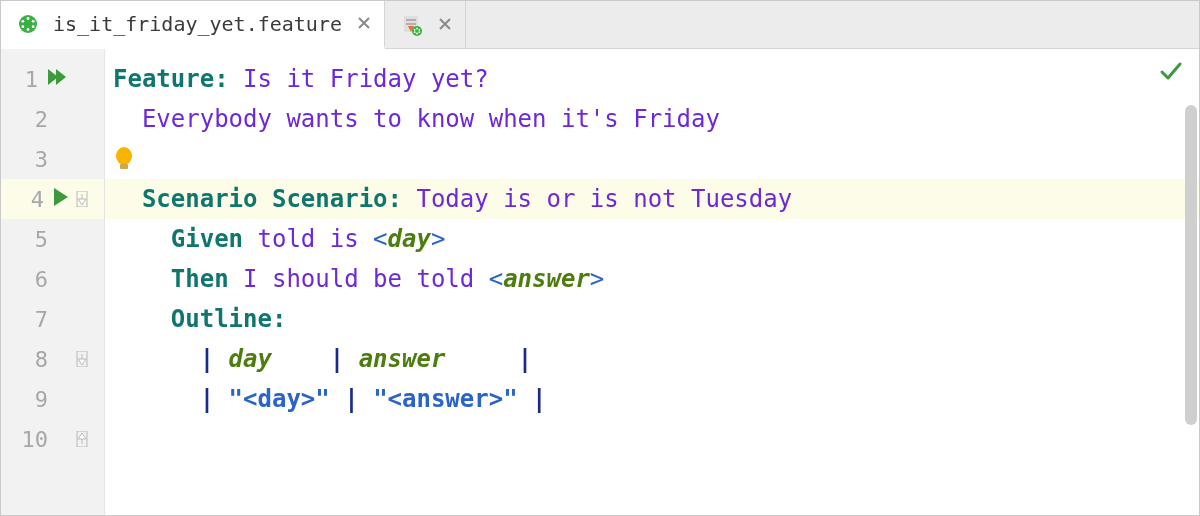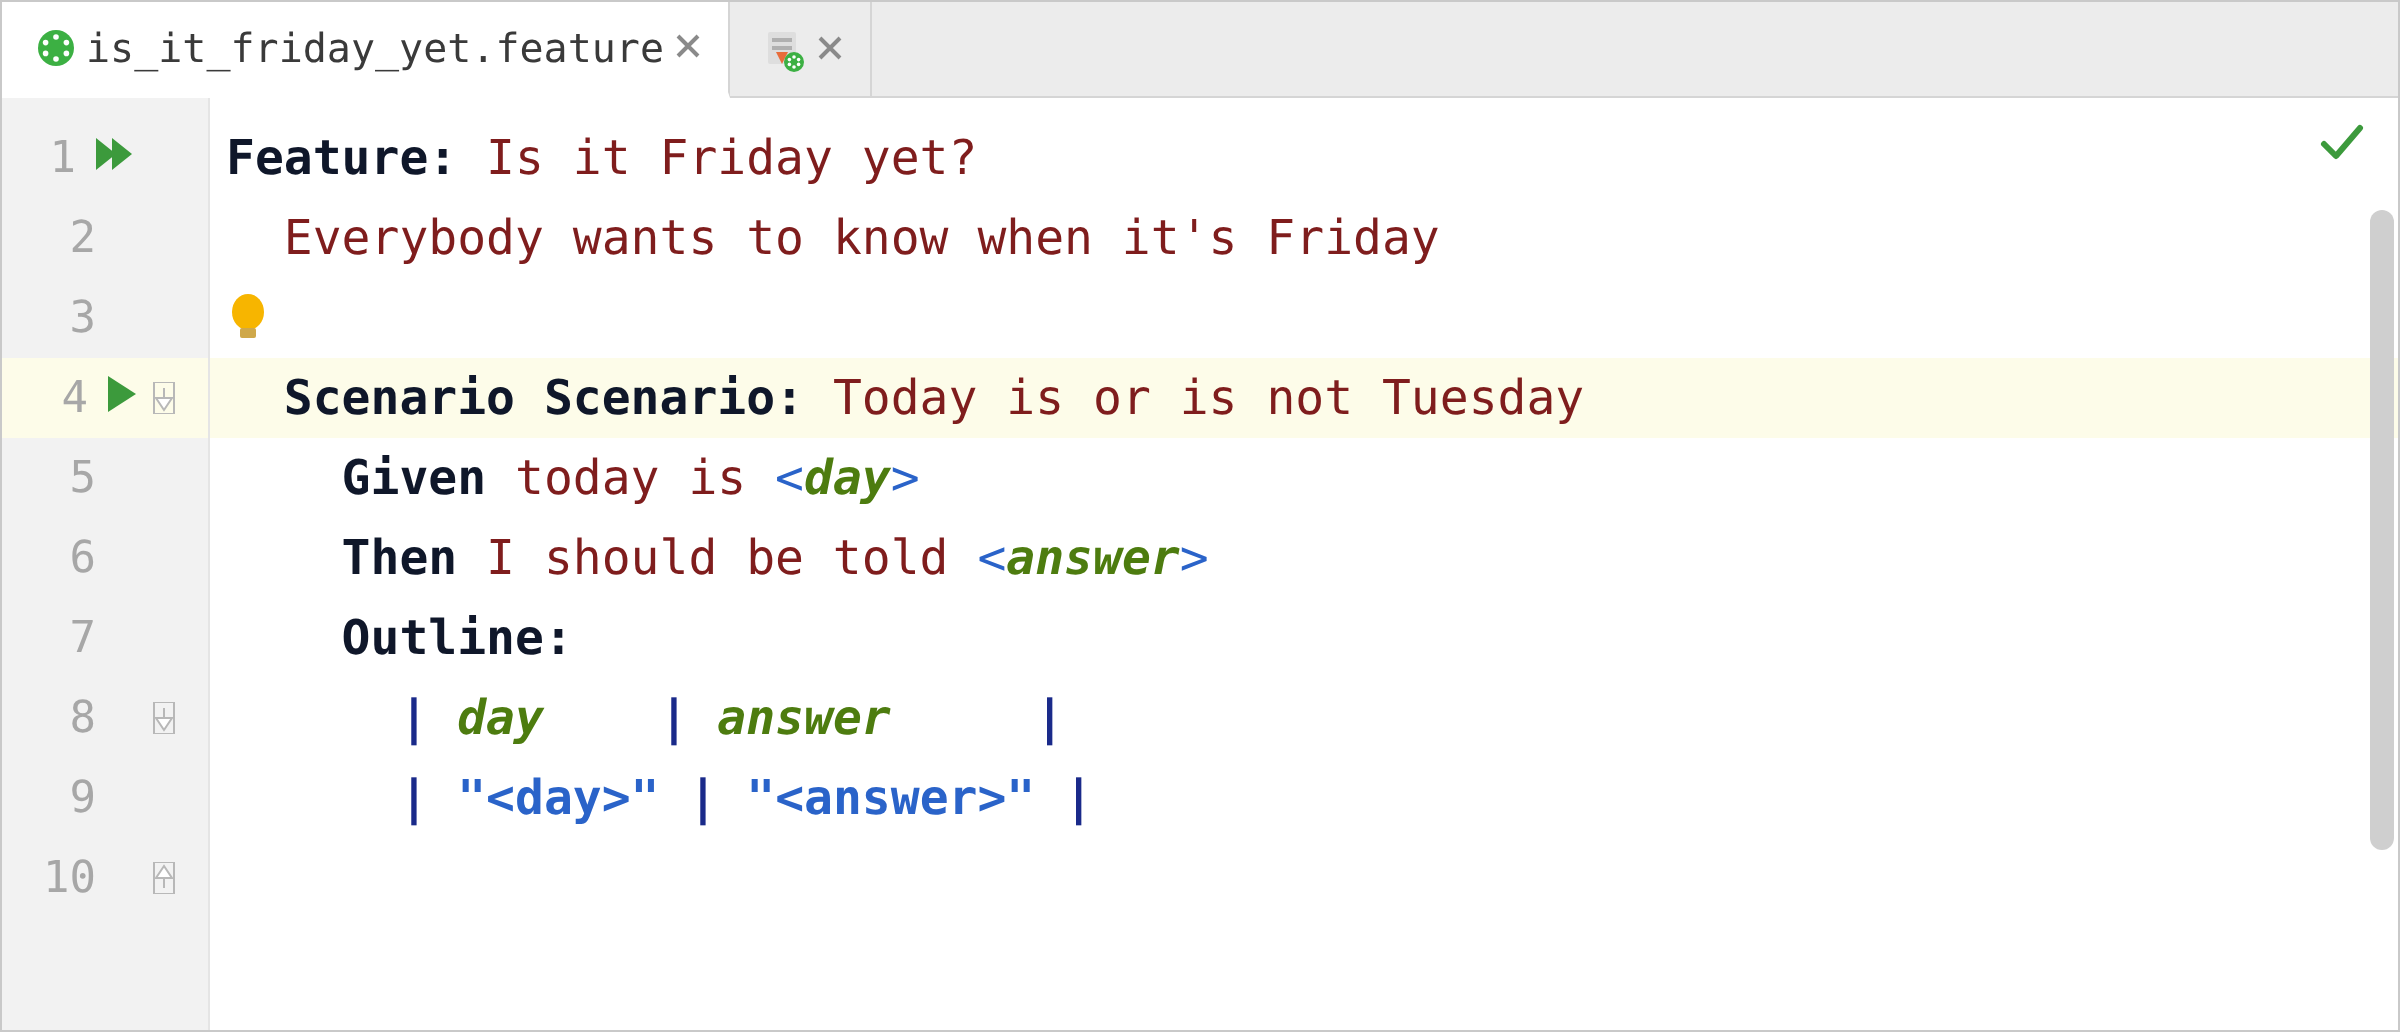--- a/index.html
+++ b/index.html
@@ -1,39 +1,39 @@
 <!DOCTYPE html>
 <html><head>
 <meta charset="utf-8">
 <style>
   * { box-sizing: border-box; margin: 0; padding: 0; }
   html, body { width: 1200px; height: 516px; overflow: hidden; font-family: "Menlo", "Consolas", "DejaVu Sans Mono", monospace; }
   .frame { width: 1200px; height: 516px; border: 1px solid #c9c9c9; background: #ffffff; display: flex; flex-direction: column; }
   
   .tabbar { height: 48px; background: #ececec; border-bottom: 1px solid #d5d5d5; display: flex; align-items: stretch; }
-  .tab { display: flex; align-items: center; padding: 0 12px 0 16px; gap: 4px; font-size: 20px; color: #3a3a3a; border-right: 1px solid #d5d5d5; cursor: pointer; }
+  .tab { display: flex; align-items: center; padding: 0 12px 0 16px; gap: 14px; font-size: 20px; color: #3a3a3a; border-right: 1px solid #d5d5d5; cursor: pointer; }
   .tab.active { background: #ffffff; border-bottom: 3px solid #ffffff; margin-bottom: -1px; }
   .tab .close { color: #8a8a8a; font-size: 16px; padding: 2px; }
   .tab-label { white-space: nowrap; }
   .tab-icon { width: 22px; height: 22px; display: inline-flex; align-items: center; justify-content: center; }
   
   .editor { flex: 1; display: flex; background: #ffffff; position: relative; }
   .gutter { width: 104px; background: #f2f2f2; border-right: 1px solid #e5e5e5; display: flex; flex-direction: column; padding-top: 10px; }
   .gline { height: 40px; display: flex; align-items: center; justify-content: flex-end; padding-right: 10px; position: relative; }
   .lnum { color: #a7a7a7; font-size: 22px; width: 36px; text-align: right; }
   .run-all { color: #3c9a3c; margin-left: 10px; }
   .run-one { color: #3c9a3c; margin-left: 10px; }
   .fold { width: 24px; display: flex; align-items: center; justify-content: center; }
   .fold svg { display: block; }
   .foldcol { width: 24px; }
   .code { flex: 1; padding-top: 10px; position: relative; }
   .cline { height: 40px; display: flex; align-items: center; font-size: 24px; line-height: 40px; white-space: pre; padding-left: 8px; }
   .hl { background: #fdfce9; }
-  .kw { color: #0f172a; font-weight: 700; text-align: right; }
-  .txt { color: #7f1d1d; }
+  .kw { color: #0f766e; font-weight: 700; text-align: right; }
+  .txt { color: #6d28d9; }
   .param { color: #4d7c0f; font-style: italic; font-weight: bold; }
   .bracket { color: #2a63c9; }
   .pipe { color: #1a2a8a; font-weight: 700; }
   .str { color: #2a63c9; font-weight: 700; }
   .bulb { display: inline-flex; align-items: center; }
   .check { position: absolute; top: 10px; right: 16px; }
   
   .scrollbar { position: absolute; right: 2px; top: 56px; bottom: 6px; width: 14px; }
   .thumb { position: absolute; right: 0; top: 0; width: 12px; height: 320px; background: #cfcfcf; border-radius: 6px; }
   
@@ -187,21 +187,21 @@
           <svg width="22" height="28" viewBox="0 0 22 28">
               <ellipse cx="11" cy="11" rx="8" ry="9" fill="#f7b500"></ellipse>
               <rect x="7" y="19" width="8" height="5" rx="1" fill="#cfa84a"></rect>
             </svg>
         </span>
       </div>
       <div class="cline hl">
         <span>  </span><span class="kw">Scenario Scenario:</span><span class="txt"> Today is or is not Tuesday</span>
       </div>
       <div class="cline">
-        <span>    </span><span class="kw">Given</span><span class="txt"> today is </span><span class="bracket">&lt;</span><span class="param">day</span><span class="bracket">&gt;</span>
+        <span>    </span><span class="kw">Given</span><span class="txt"> told is </span><span class="bracket">&lt;</span><span class="param">day</span><span class="bracket">&gt;</span>
       </div>
       <div class="cline">
         <span>    </span><span class="kw">Then</span><span class="txt"> I should be told </span><span class="bracket">&lt;</span><span class="param">answer</span><span class="bracket">&gt;</span>
       </div>
       <div class="cline">
         <span>    </span><span class="kw">Outline:</span>
       </div>
       <div class="cline">
         <span>      </span><span class="pipe">|</span><span> </span><span class="param">day    </span><span class="pipe">|</span><span> </span><span class="param">answer     </span><span class="pipe">|</span>
       </div>

